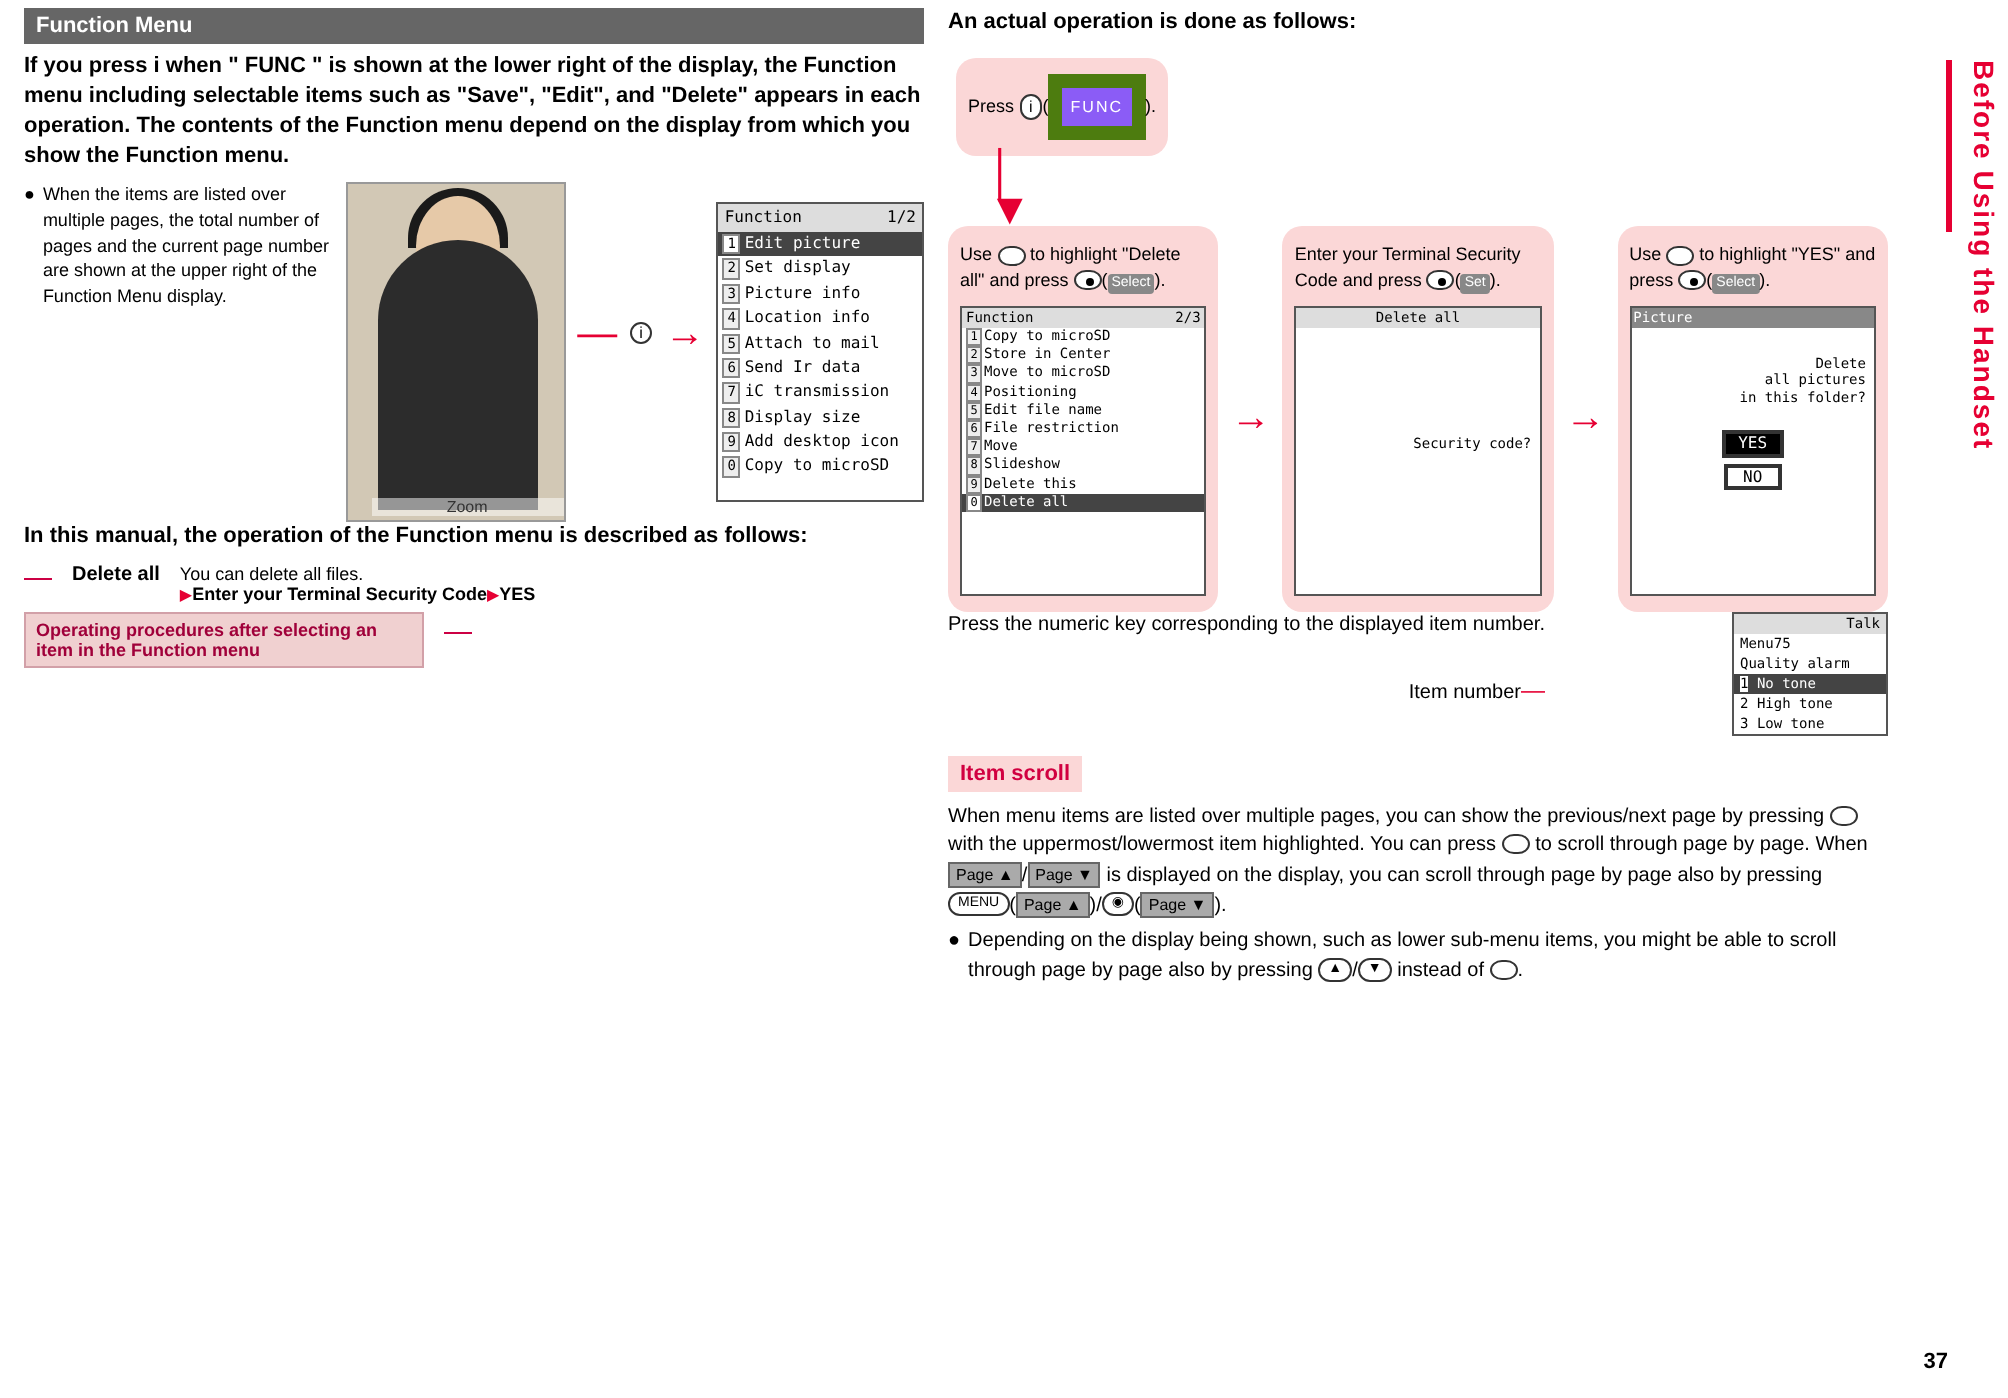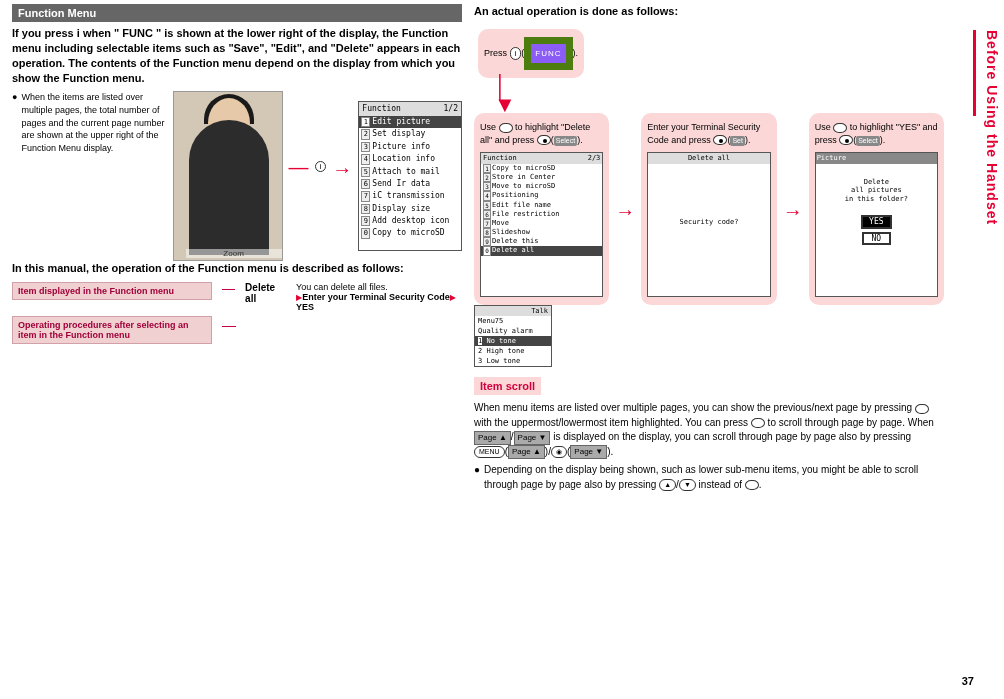--- a/index.html
+++ b/index.html
@@ -37,21 +37,21 @@
   .steps-row { display:flex; gap:6px; align-items:flex-start; }
   .steps-row .step-card { flex:1; min-width:0; }
   .step-card .txt { margin-bottom:6px; }
   .screen-small { background:#fff; border:1px solid #555; font-family:monospace; font-size:7px; line-height:1.2; padding-bottom:3px;}
   .screen-small.tall { height: 145px; }
   .screen-small .head { background:#ddd; padding:1px 2px; display:flex; justify-content:space-between;}
   .screen-small .row { padding:0 2px; display:flex; }
   .screen-small .row.hl { background:#444; color:#fff; }
   .screen-small .num { width:8px; background:#eee; border:1px solid #888; text-align:center; margin-right:1px; font-size:6px;}
   .screen-small .row.hl .num { background:#fff; color:#000; }
-  .screen-small .center { text-align:center; padding:6px 4px;}
+  .screen-small .center { text-align:right; padding:6px 4px;}
   .screen-small .gray-head{ background:#888; color:#fff; padding:1px; font-size:7px;}
   .screen-small .yesno { display:flex; flex-direction:column; align-items:center; gap:3px; padding:6px;}
   .screen-small .yesno .yes { border:2px solid #333; background:#000; color:#fff; padding:0 6px; font-size:8px;}
   .screen-small .yesno .no { border:2px solid #333; padding:0 8px; font-size:8px;}
   .arrow-right { color:#e60033; font-size:20px; align-self:center; line-height:0.3; }
   .pink-title { background:#fbd7d7; color:#d10040; font-size:11px; font-weight:bold; padding:3px 6px; margin:10px 0 6px; }
   .talk-screen { width:78px; border:1px solid #555; font-family:monospace; font-size:7px; background:#fff;}
   .talk-screen .hdr { background:#ddd; padding:1px 3px; display:flex; justify-content:space-between;}
   .talk-screen .line{ padding:1px 3px; }
   .talk-screen .line.hl { background:#444; color:#fff; }
@@ -144,23 +144,20 @@
             <span class="num">0</span>
             <span>Copy to microSD</span>
           </div>
       </div>
     </div>
 
     <div class="bold-para">In this manual, the operation of the Function menu is described as follows:</div>
 
     <div>
       <div class="func-label-row">
-        <div style="flex:0 0 200px;">
-          <div class="desc-box">Item displayed in the Function menu</div>
-        </div>
         <div class="link-line"></div>
         <div style="display:flex;gap:10px;">
           <span class="func-item">Delete all</span>
           <div>
             <div class="func-text">You can delete all files.</div>
             <div class="func-text">
               <span class="tri">▶</span><b>Enter your Terminal Security Code</b><span class="tri">▶</span><b>YES</b>
             </div>
           </div>
         </div>
@@ -253,20 +250,26 @@
 in this folder?</div>
           <div class="yesno">
             <span class="yes">YES</span>
             <span class="no">NO</span>
           </div>
         </div>
       </div>
     </div>
 
     <div class="dir-row">
+      <div>
+        <div class="plain">Press the numeric key corresponding to the displayed item number.</div>
+        <div style="text-align:right;margin-top:20px;" class="plain">
+          <span>Item number</span><span class="arrow-red" style="font-size:12px;">—</span>
+        </div>
+      </div>
       <div class="talk-screen">
         <div class="hdr">
             <span></span>
             <span>Talk</span>
           </div>
         <div class="line">Menu75</div>
         <div class="line">Quality alarm</div>
         <div class="line hl"><span class="num" style="background:#fff;color:#000;">1</span> <span>No tone</span></div>
         <div class="line"><span class="num">2</span> <span>High tone</span></div>
         <div class="line"><span class="num">3</span> <span>Low tone</span></div>

